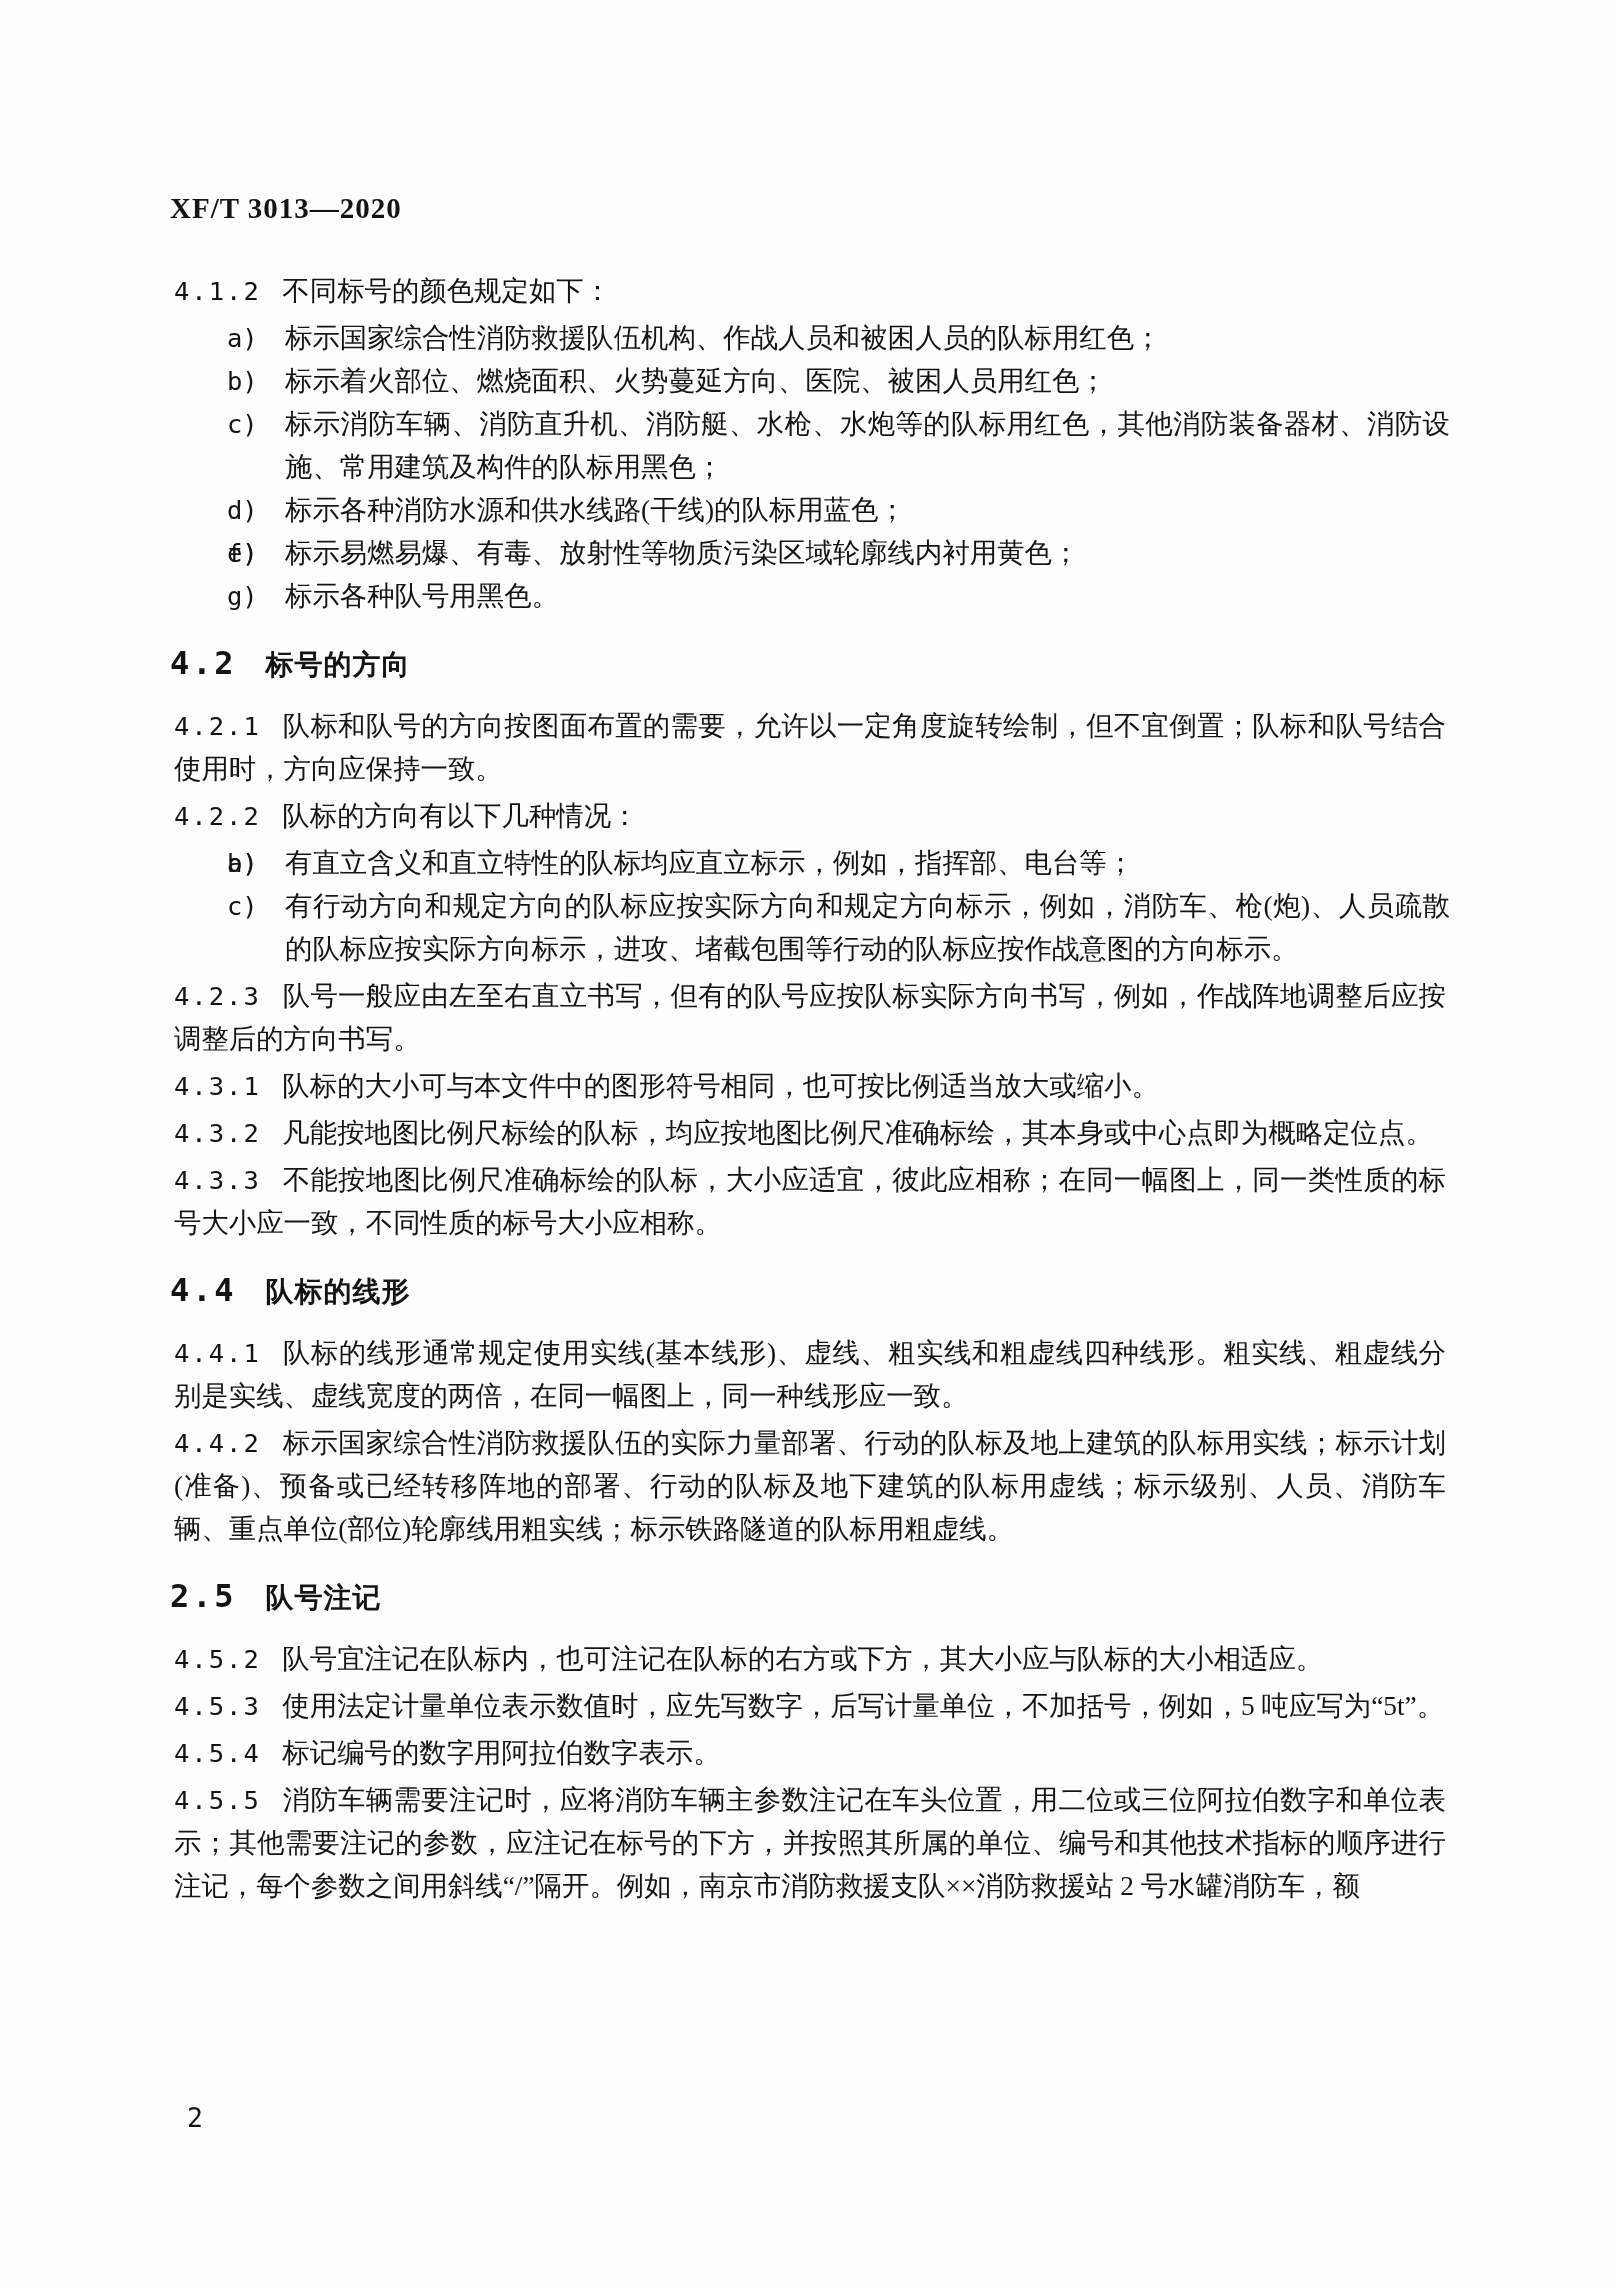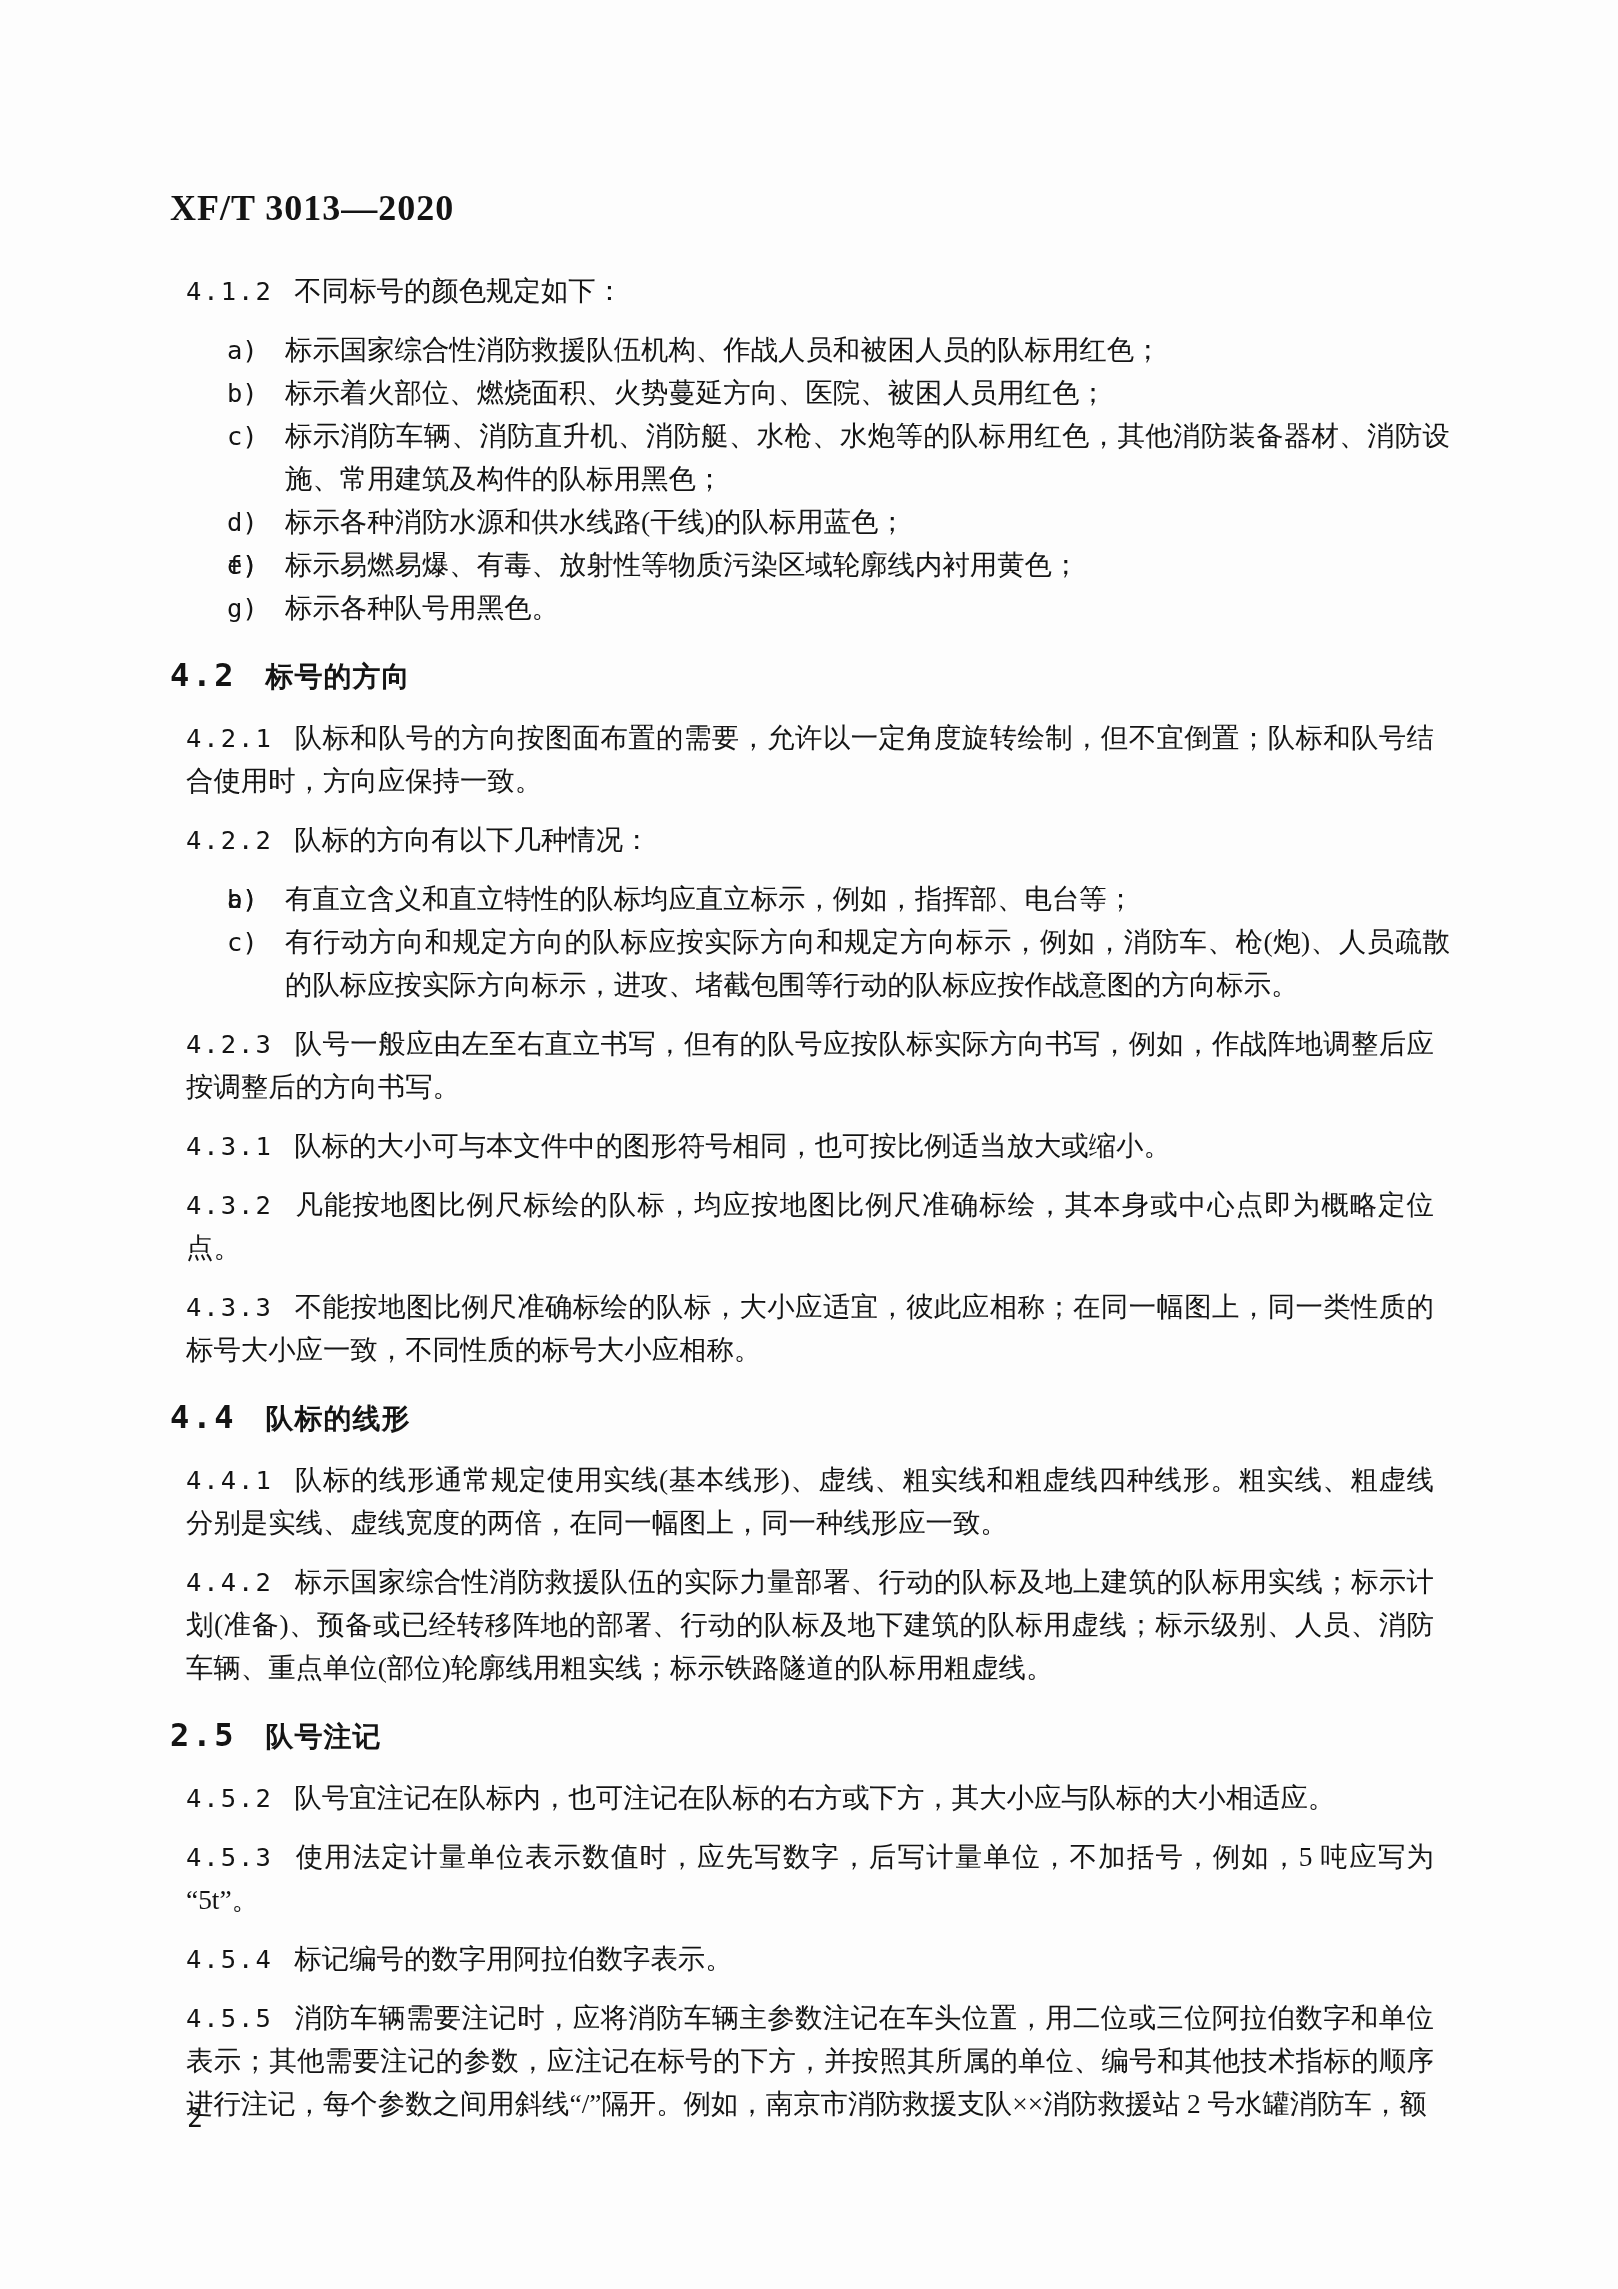--- a/index.html
+++ b/index.html
@@ -14,28 +14,28 @@
     overflow: hidden;
   }
   .content {
     position: absolute;
     left: 170px;
     top: 192px;
     width: 1280px;
   }
   .doc-header {
     font-weight: bold;
-    font-size: 36px;
+    font-size: 29px;
     letter-spacing: 1px;
     line-height: 33px;
     margin-bottom: 45px;
     font-family: "Liberation Serif", "DejaVu Serif", serif;
   }
   p.clause {
-    margin: 16px;
+    margin: 4px;
     line-height: 43px;
     text-align: justify;
     text-align-last: left;
   }
   .cnum {
     font-family: "DejaVu Sans Mono", monospace;
     font-size: 25.5px;
     letter-spacing: 2px;
     margin-right: 21.6px;
     white-space: nowrap;

